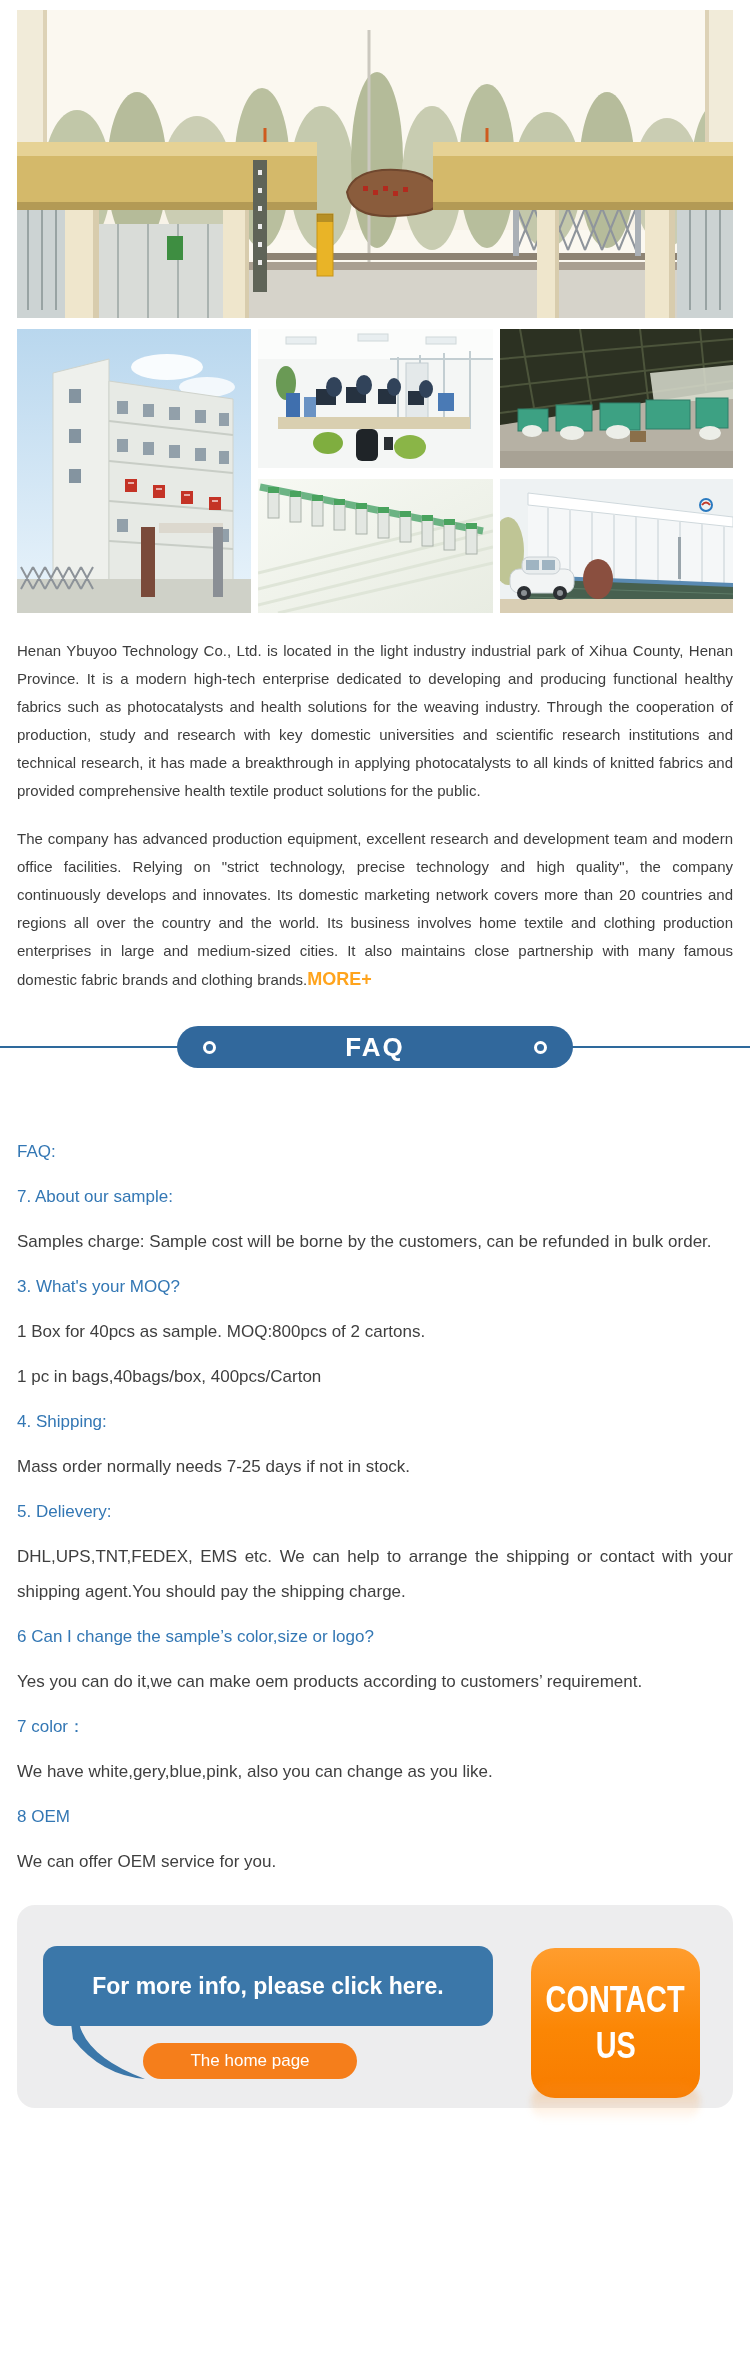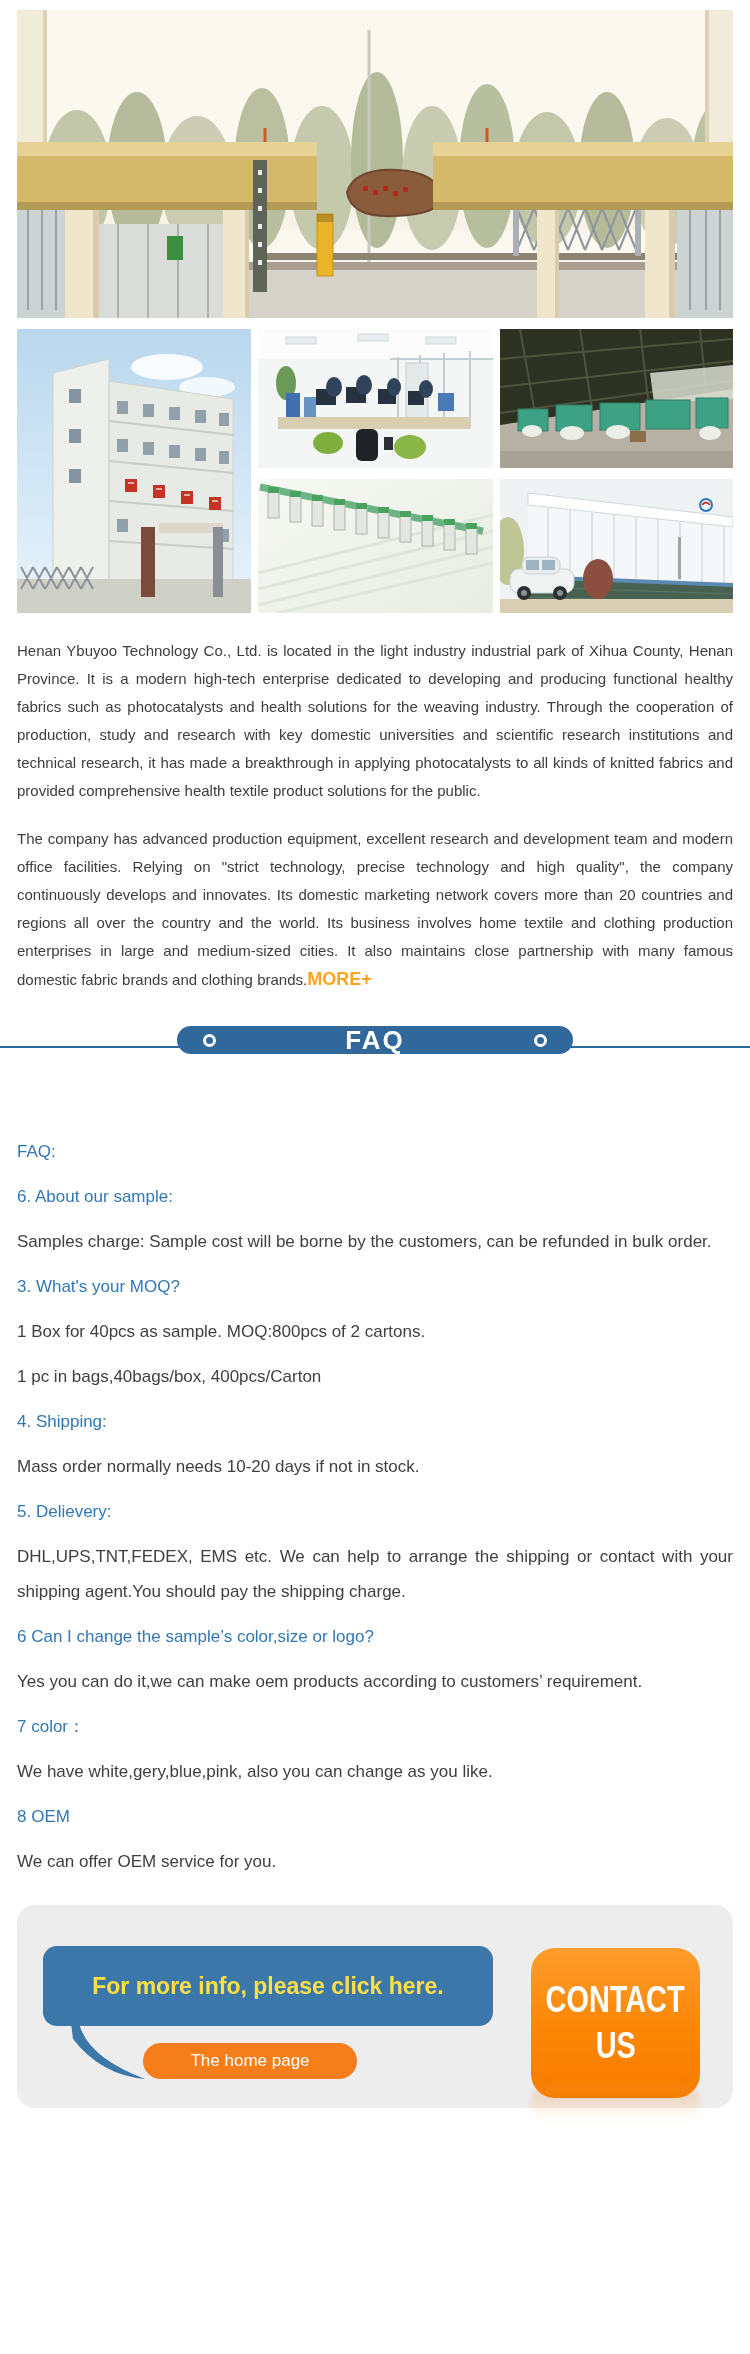--- a/index.html
+++ b/index.html
@@ -14,35 +14,35 @@
   .ph.tall { grid-row:1 / span 2; }
 
   
   .about { width:716px; margin:24px 17px 0; color:#3d3d3d; font-size:15px; line-height:28px; text-align:justify; }
   .about p + p { margin-top:20px; }
   .more { color:#ffa41d; font-weight:bold; font-size:18px; text-decoration:none; white-space:nowrap; cursor:pointer; }
 
   
   .banner { position:relative; width:750px; height:42px; margin-top:32px; }
   .banner-line { position:absolute; left:0; right:0; top:20px; height:2px; background:#2e699c; }
-  .pill { position:absolute; left:177px; top:0; width:396px; height:28px; background:#31689c; border-radius:21px;
+  .pill { position:absolute; left:177px; top:0; width:396px; height:42px; background:#31689c; border-radius:21px;
           display:flex; align-items:center; justify-content:space-between; padding:0 26px; }
   .ring { width:13px; height:13px; border:3px solid #fff; border-radius:50%; background:transparent; }
   .pill-title { color:#fff; font-weight:bold; font-size:26px; letter-spacing:2px; }
 
   
   .faq { width:716px; margin:66px 17px 0; font-size:17px; line-height:35px; }
   .faq-h { color:#3377b4; margin-bottom:10px; }
   .faq-p { color:#3f3f3f; margin-bottom:10px; text-align:justify; }
 
   
   .footer-box { position:relative; width:716px; height:203px; margin:26px 17px 0; background:#ededee; border-radius:18px; }
   .bubble { position:absolute; left:26px; top:41px; width:450px; height:80px; background:#3b77a9; border-radius:14px;
             display:flex; align-items:center; justify-content:center; cursor:pointer; }
-  .bubble span { color:#fde047; font-weight:bold; font-size:23px; }
+  .bubble span { color:#ffffff; font-weight:bold; font-size:23px; }
   .tail { position:absolute; left:36px; top:118px; width:100px; height:62px; }
   .home-pill { position:absolute; left:126px; top:138px; width:214px; height:36px; background:#f57e1b; border-radius:18px;
                color:#fff; font-size:17px; display:flex; align-items:center; justify-content:center; text-decoration:none; cursor:pointer; }
   .contact-btn { position:absolute; left:514px; top:43px; width:169px; height:150px; border-radius:24px;
                  background:linear-gradient(180deg,#ff9d2e 0%,#fb8604 55%,#f87c00 100%);
                  display:flex; flex-direction:column; align-items:center; justify-content:center;
                  text-decoration:none; cursor:pointer; }
   .contact-btn span { display:block; color:#fff; font-weight:bold; font-size:37px; line-height:46px; letter-spacing:0;
                       transform:scaleX(0.78); transform-origin:center; }
   .reflection { position:absolute; left:514px; top:179px; width:169px; height:38px; border-radius:24px;
@@ -390,27 +390,27 @@
     <div class="banner-line"></div>
     <div class="pill">
       <span class="ring"></span>
       <span class="pill-title">FAQ</span>
       <span class="ring"></span>
     </div>
   </div>
 
   <div class="faq">
     <div class="faq-h">FAQ:</div>
-    <div class="faq-h">6. About our sample:</div>
+    <div class="faq-h">7. About our sample:</div>
     <div class="faq-p">Samples charge:  Sample cost will be borne by the customers, can be refunded in bulk order.</div>
     <div class="faq-h">3. What's your MOQ?</div>
     <div class="faq-p">1 Box for 40pcs as sample. MOQ:800pcs of 2 cartons.</div>
     <div class="faq-p">1 pc in bags,40bags/box, 400pcs/Carton</div>
     <div class="faq-h">4. Shipping:</div>
-    <div class="faq-p">Mass order normally needs 10-20 days if not in stock.</div>
+    <div class="faq-p">Mass order normally needs 7-25 days if not in stock.</div>
     <div class="faq-h">5. Delievery:</div>
     <div class="faq-p">DHL,UPS,TNT,FEDEX, EMS etc. We can help to arrange the shipping or contact with your shipping agent.You should pay the shipping charge.</div>
     <div class="faq-h">6 Can I change the sample’s color,size or logo?</div>
     <div class="faq-p">Yes you can do it,we can make oem products according to customers’ requirement.</div>
     <div class="faq-h">7 color：</div>
     <div class="faq-p">We have white,gery,blue,pink, also you can change as you like.</div>
     <div class="faq-h">8  OEM</div>
     <div class="faq-p">We can offer OEM service for you.</div>
   </div>
 

